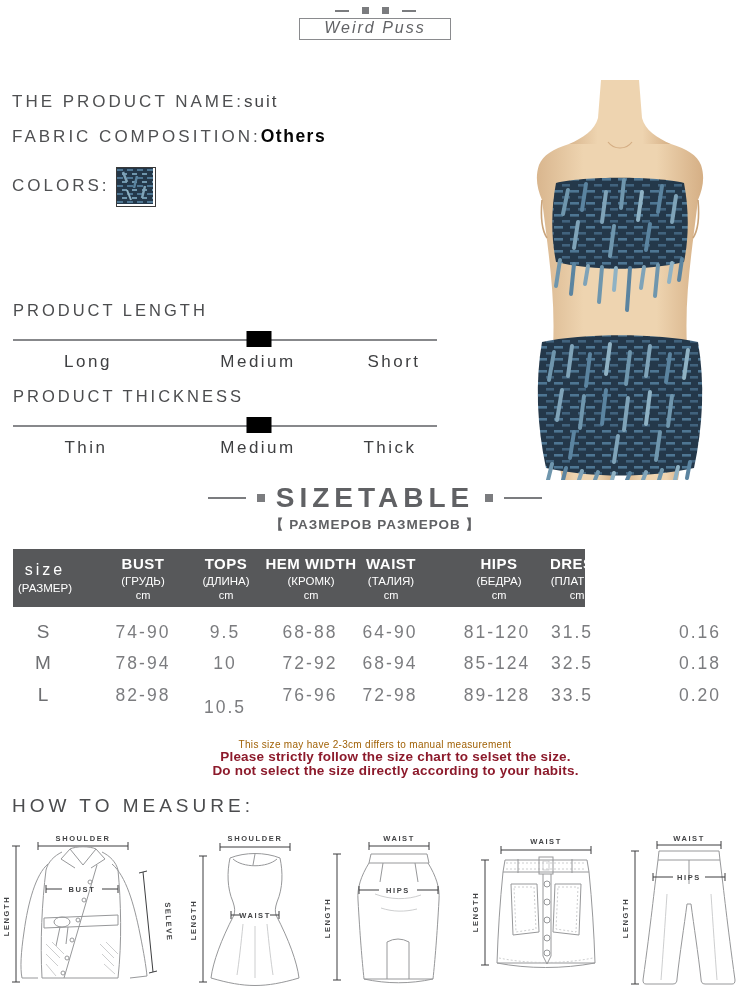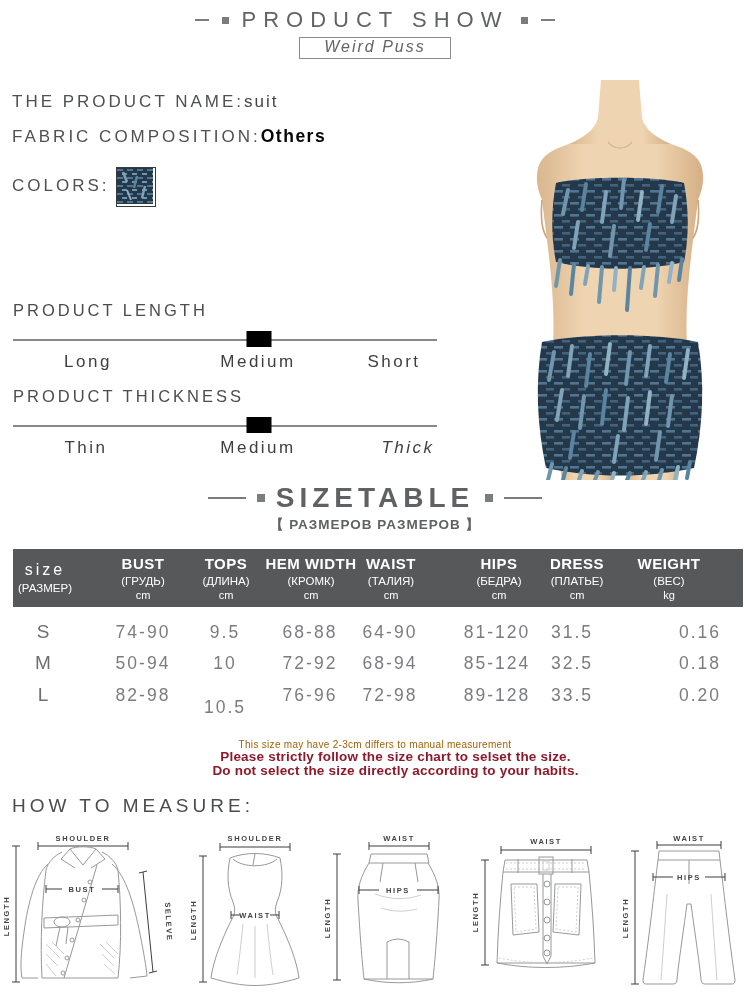--- a/index.html
+++ b/index.html
@@ -36,21 +36,21 @@
 
   
   .size-hdr{position:absolute;top:482px;left:0;right:0;text-align:center;}
   .size-hdr .hdr-line{gap:11px;}
   .size-title{font-size:28px;font-weight:700;letter-spacing:5px;color:#606164;margin:0;}
   .orn-dash-long{display:inline-block;width:38px;height:2px;background:#7b7c7f;}
   .orn-sq2{display:inline-block;width:8px;height:8px;background:#7b7c7f;}
   .size-sub{font-size:13.5px;color:#606164;letter-spacing:1px;margin-top:2px;font-weight:600;}
 
   .tbl{position:absolute;left:13px;top:549px;width:724px;height:170px;}
-  .thead{position:absolute;top:0;left:0;width:730px;height:58px;background:#57585a;}
+  .thead{position:absolute;top:0;left:0;width:572px;height:58px;background:#57585a;}
   .th{position:absolute;top:50%;transform:translate(-50%,-50%);text-align:center;color:#fff;line-height:1.3;white-space:nowrap;}
   .th .n{font-size:15px;font-weight:700;letter-spacing:.5px;}
   .th .n-size{font-size:16px;font-weight:500;letter-spacing:3px;}
   .th .s{font-size:11.5px;font-weight:400;}
   .th .u{font-size:11px;font-weight:400;}
   .td{position:absolute;transform:translate(-50%,-50%);font-size:17.5px;letter-spacing:2px;color:#7b7c7f;white-space:nowrap;}
   .td-size{font-size:19px;color:#6e6f72;letter-spacing:0;}
 
   
   .notes{position:absolute;top:739px;left:0;right:0;text-align:center;}
@@ -69,21 +69,20 @@
 </style>
 </head>
 <body>
 
 <div class="page">
 
   <div class="hdr">
     <div class="hdr-line">
       <span class="orn-dash"></span>
       <span class="orn-sq"></span>
-      <h1 class="hdr-title">PRODUCT SHOW</h1>
       <span class="orn-sq"></span>
       <span class="orn-dash"></span>
     </div>
     <div class="brand-box">Weird Puss</div>
   </div>
 
   <div class="inforow" style="top:126px;">
     <span class="lbl">FABRIC COMPOSITION:</span><span class="val-strong">Others</span>
   </div>
   <div class="inforow" style="top:92px;">
@@ -122,21 +121,21 @@
 
   <div class="attr" style="top:387px;">
     <h3 class="attr-title">PRODUCT THICKNESS</h3>
     <div class="scale">
       <div class="scale-line"></div>
       <div class="scale-marker" style="left:246px;"></div>
     </div>
     <div class="opts">
       <span class="opt" style="left:73px;">Thin</span>
       <span class="opt" style="left:245px;">Medium</span>
-      <span class="opt" style="left:395px;font-style:italic;">Thick</span>
+      <span class="opt" style="left:377px;">Thick</span>
     </div>
   </div>
 
   <div class="photo">
     <svg width="260" height="400" viewBox="0 0 260 400">
       <defs>
         <pattern id="denimP" width="16" height="12" patternUnits="userSpaceOnUse">
           <rect width="16" height="12" fill="#24384a"></rect>
           <rect x="0" y="2" width="9" height="2.6" fill="#4e7693"></rect>
           <rect x="8" y="8" width="9" height="2.6" fill="#41637e"></rect>
@@ -284,21 +283,21 @@
       <span class="td" style="left:212px;top:83px;">9.5</span>
       <span class="td" style="left:297px;top:83px;">68-88</span>
       <span class="td" style="left:377px;top:83px;">64-90</span>
       <span class="td" style="left:484px;top:83px;">81-120</span>
       <span class="td" style="left:559px;top:83px;">31.5</span>
       <span class="td" style="left:687px;top:83px;">0.16</span>
     </div>
 
     <div>
       <span class="td td-size" style="left:30px;top:114px;">M</span>
-      <span class="td" style="left:130px;top:114px;">50-94</span>
+      <span class="td" style="left:130px;top:114px;">78-94</span>
       <span class="td" style="left:212px;top:114px;">10</span>
       <span class="td" style="left:297px;top:114px;">72-92</span>
       <span class="td" style="left:377px;top:114px;">68-94</span>
       <span class="td" style="left:484px;top:114px;">85-124</span>
       <span class="td" style="left:559px;top:114px;">32.5</span>
       <span class="td" style="left:687px;top:114px;">0.18</span>
     </div>
 
     <div>
       <span class="td td-size" style="left:30px;top:146px;">L</span>

